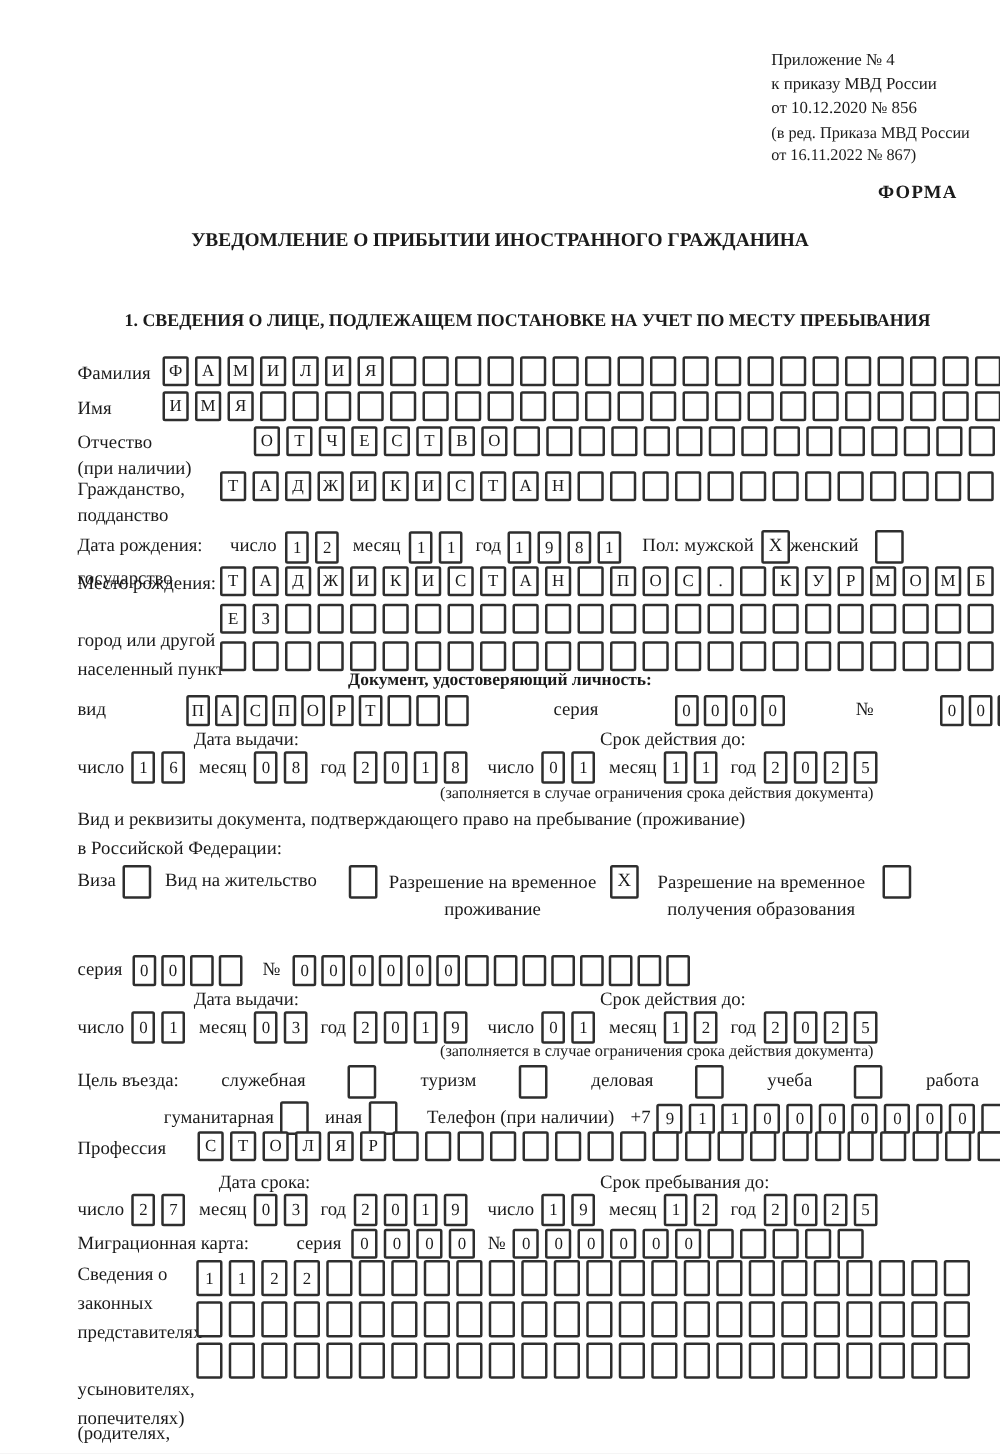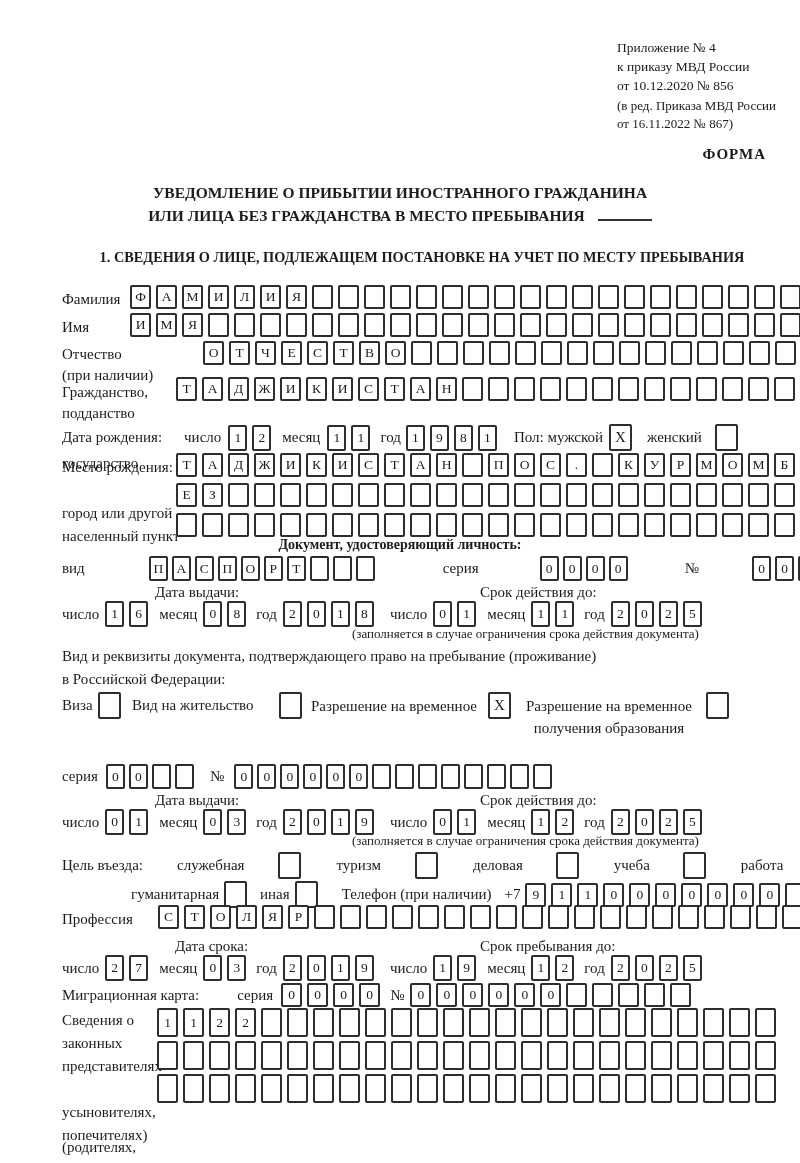--- a/index.html
+++ b/index.html
@@ -51,23 +51,20 @@
     <div class="hdrline">от 10.12.2020 № 856</div>
   </div>
   <div class="abs" style="left:617px;top:97px;">
     <div class="hdrline" style="font-size:13px;line-height:18px;">(в ред. Приказа МВД России</div>
     <div class="hdrline" style="font-size:13px;line-height:18px;">от 16.11.2022 № 867)</div>
   </div>
   <div class="abs bold" style="right:34px;top:146px;font-size:15px;letter-spacing:1px;">ФОРМА</div>
 
   <div class="abs center" style="left:0;right:0;top:181px;">
     <div class="bold" style="font-size:15.5px;line-height:23px;">УВЕДОМЛЕНИЕ О ПРИБЫТИИ ИНОСТРАННОГО ГРАЖДАНИНА</div>
-    <div class="bold" style="font-size:15.5px;line-height:23px;">
-      <span>ИЛИ ЛИЦА БЕЗ ГРАЖДАНСТВА В МЕСТО ПРЕБЫВАНИЯ</span><span class="title-underline"></span>
-    </div>
   </div>
 
   <div class="abs center bold" style="left:0;right:0;top:249px;font-size:14.3px;padding-left:44px;">1. СВЕДЕНИЯ О ЛИЦЕ, ПОДЛЕЖАЩЕМ ПОСТАНОВКЕ НА УЧЕТ ПО МЕСТУ ПРЕБЫВАНИЯ</div>
 
   <div class="abs lbl" style="left:62px;top:291px;">Фамилия</div>
   <div class="abs cells" style="left:130px;top:285px;">
       <span class="cell">Ф</span>
       <span class="cell">А</span>
       <span class="cell">М</span>
       <span class="cell">И</span>
@@ -196,21 +193,21 @@
       </span>
     <span class="lbl" style="margin-left:10px;">год</span>
     <span class="cells dcell" style="margin-left:5px;">
         <span class="cell">1</span>
         <span class="cell">9</span>
         <span class="cell">8</span>
         <span class="cell">1</span>
       </span>
     <span class="lbl" style="margin-left:17px;">Пол: мужской</span>
     <span class="cb" style="margin-left:6px;">X</span>
-    <span class="lbl" style="margin-left:15px;">женский</span>
+    <span class="lbl" style="">женский</span>
     <span class="cb" style="margin-left:13px;"></span>
   </div>
 
   <div class="abs lbl" style="left:62px;top:459px;">Место рождения:</div>
   <div class="abs lbl" style="left:62px;top:455px;">государство</div>
   <div class="abs lbl" style="left:62px;top:505px;">город или другой</div>
   <div class="abs lbl" style="left:62px;top:528px;">населенный пункт</div>
   <div class="abs cells" style="left:176px;top:453px;">
       <span class="cell">Т</span>
       <span class="cell">А</span>
@@ -376,20 +373,21 @@
   <div class="abs lbl" style="left:62px;top:648px;">Вид и реквизиты документа, подтверждающего право на пребывание (проживание)</div>
   <div class="abs lbl" style="left:62px;top:671px;">в Российской Федерации:</div>
 
   <div class="abs lbl" style="left:62px;top:697px;">Виза</div>
   <div class="abs cb" style="left:98px;top:692px;"></div>
   <div class="abs lbl" style="left:132px;top:697px;">Вид на жительство</div>
   <div class="abs cb" style="left:279px;top:692px;"></div>
 
   <div class="abs twoline" style="left:308px;top:695px;width:172px;">
     <div>Разрешение на временное</div>
+    <div>проживание</div>
   </div>
   <div class="abs cb" style="left:488px;top:692px;">X</div>
 
   <div class="abs twoline" style="left:520px;top:695px;width:178px;">
     <div>Разрешение на временное</div>
     <div>получения образования</div>
   </div>
   <div class="abs cb" style="left:706px;top:692px;"></div>
 
   <div class="abs row" style="left:62px;top:764px;">

